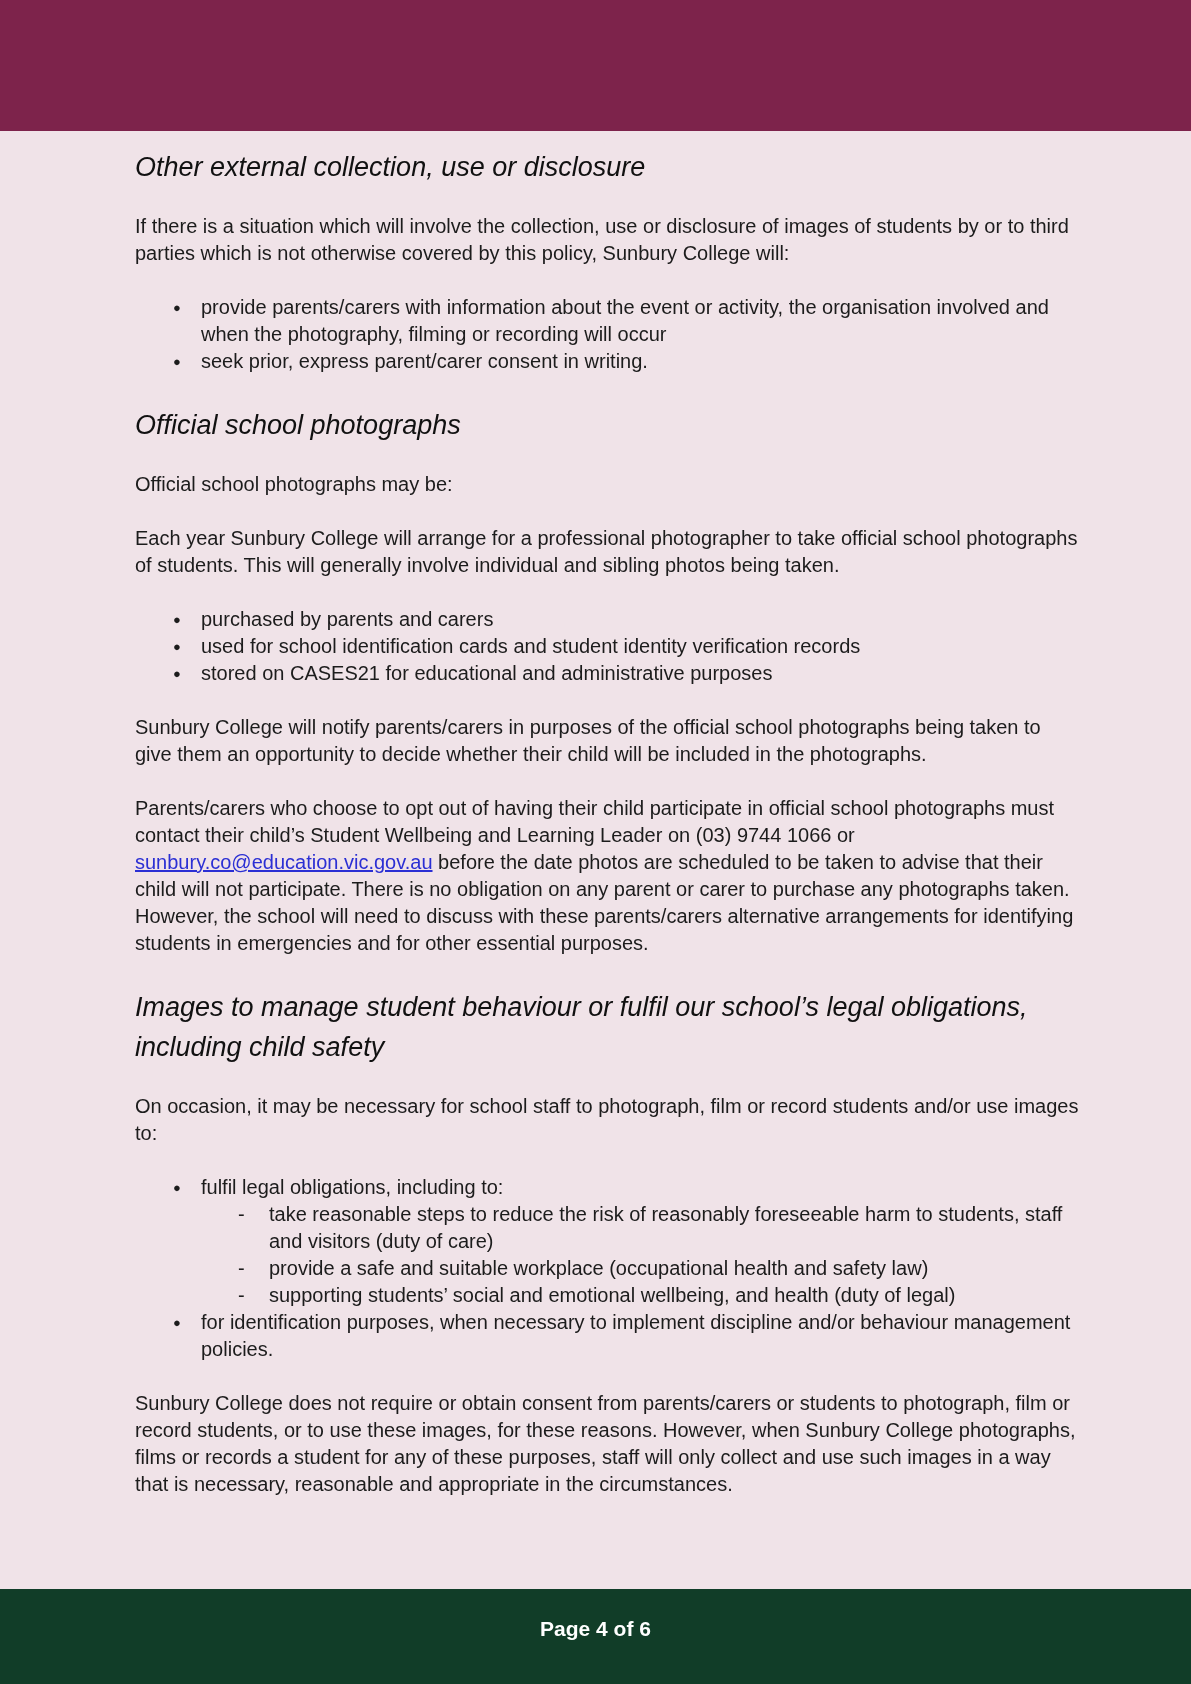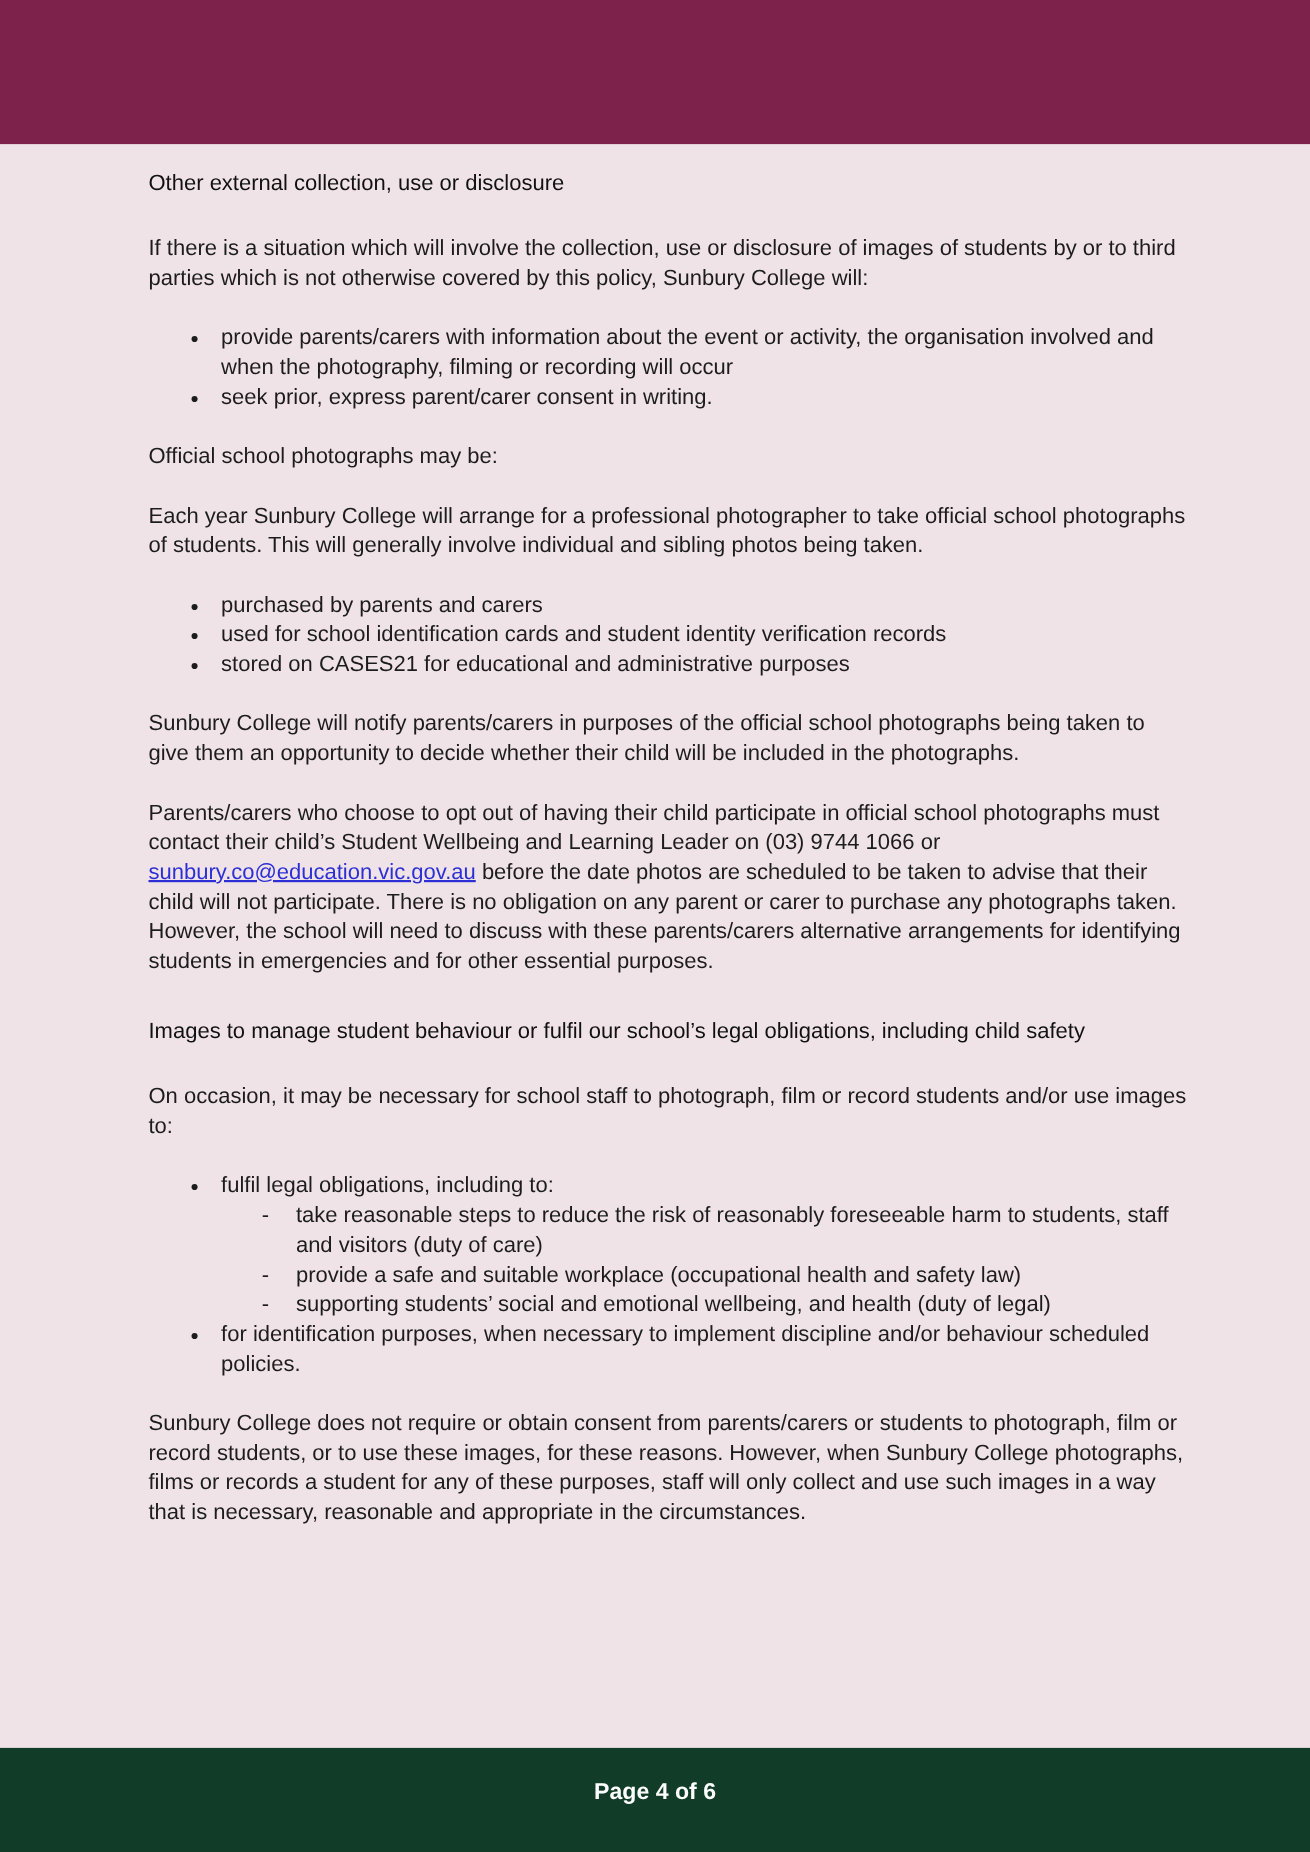--- a/index.html
+++ b/index.html
@@ -24,26 +24,27 @@
     width:100%;
     height:131px;
     background:var(--header-color);
   }
   .content{
     padding:16px 112px 0 135px;
     font-size:20px;
     line-height:27px;
   }
   h2{
-    font-size:20px;
+    font-size:27px;
     line-height:40px;
     font-weight:400;
     color:#111;
     margin-top:30px;
     margin-bottom:26px;
+    font-style:italic;
   }
   h2.first{margin-top:0;}
   p{
     margin-bottom:27px;
   }
   ul.doc-list{
     list-style:none;
     margin-bottom:27px;
   }
   li.doc-li{
@@ -101,20 +102,21 @@
     <li class="doc-li">
       <span class="marker">●</span>
       <span class="li-text">provide parents/carers with information about the event or activity, the organisation involved and when the photography, filming or recording will occur</span>
     </li>
     <li class="doc-li">
       <span class="marker">●</span>
       <span class="li-text">seek prior, express parent/carer consent in writing.</span>
     </li>
   </ul>
 
+  <h2>Official school photographs</h2>
 
   <p>Official school photographs may be:</p>
 
   <p>Each year Sunbury College will arrange for a professional photographer to take official school photographs of students. This will generally involve individual and sibling photos being taken.</p>
 
   <ul class="doc-list">
     <li class="doc-li">
       <span class="marker">●</span>
       <span class="li-text">purchased by parents and carers</span>
     </li>
@@ -148,21 +150,21 @@
     <li class="doc-li sub">
       <span class="marker">-</span>
       <span class="li-text">provide a safe and suitable workplace (occupational health and safety law)</span>
     </li>
     <li class="doc-li sub">
       <span class="marker">-</span>
       <span class="li-text">supporting students’ social and emotional wellbeing, and health (duty of legal)</span>
     </li>
     <li class="doc-li">
       <span class="marker">●</span>
-      <span class="li-text">for identification purposes, when necessary to implement discipline and/or behaviour scheduled policies.</span>
+      <span class="li-text">for identification purposes, when necessary to implement discipline and/or behaviour management policies.</span>
     </li>
   </ul>
 
   <p>Sunbury College does not require or obtain consent from parents/carers or students to photograph, film or record students, or to use these images, for these reasons. However, when Sunbury College photographs, films or records a student for any of these purposes, staff will only collect and use such images in a way that is necessary, reasonable and appropriate in the circumstances.</p>
 
 </div>
 
 <div class="footer-bar">
   <span>Page 4 of 6</span>
 </div>

